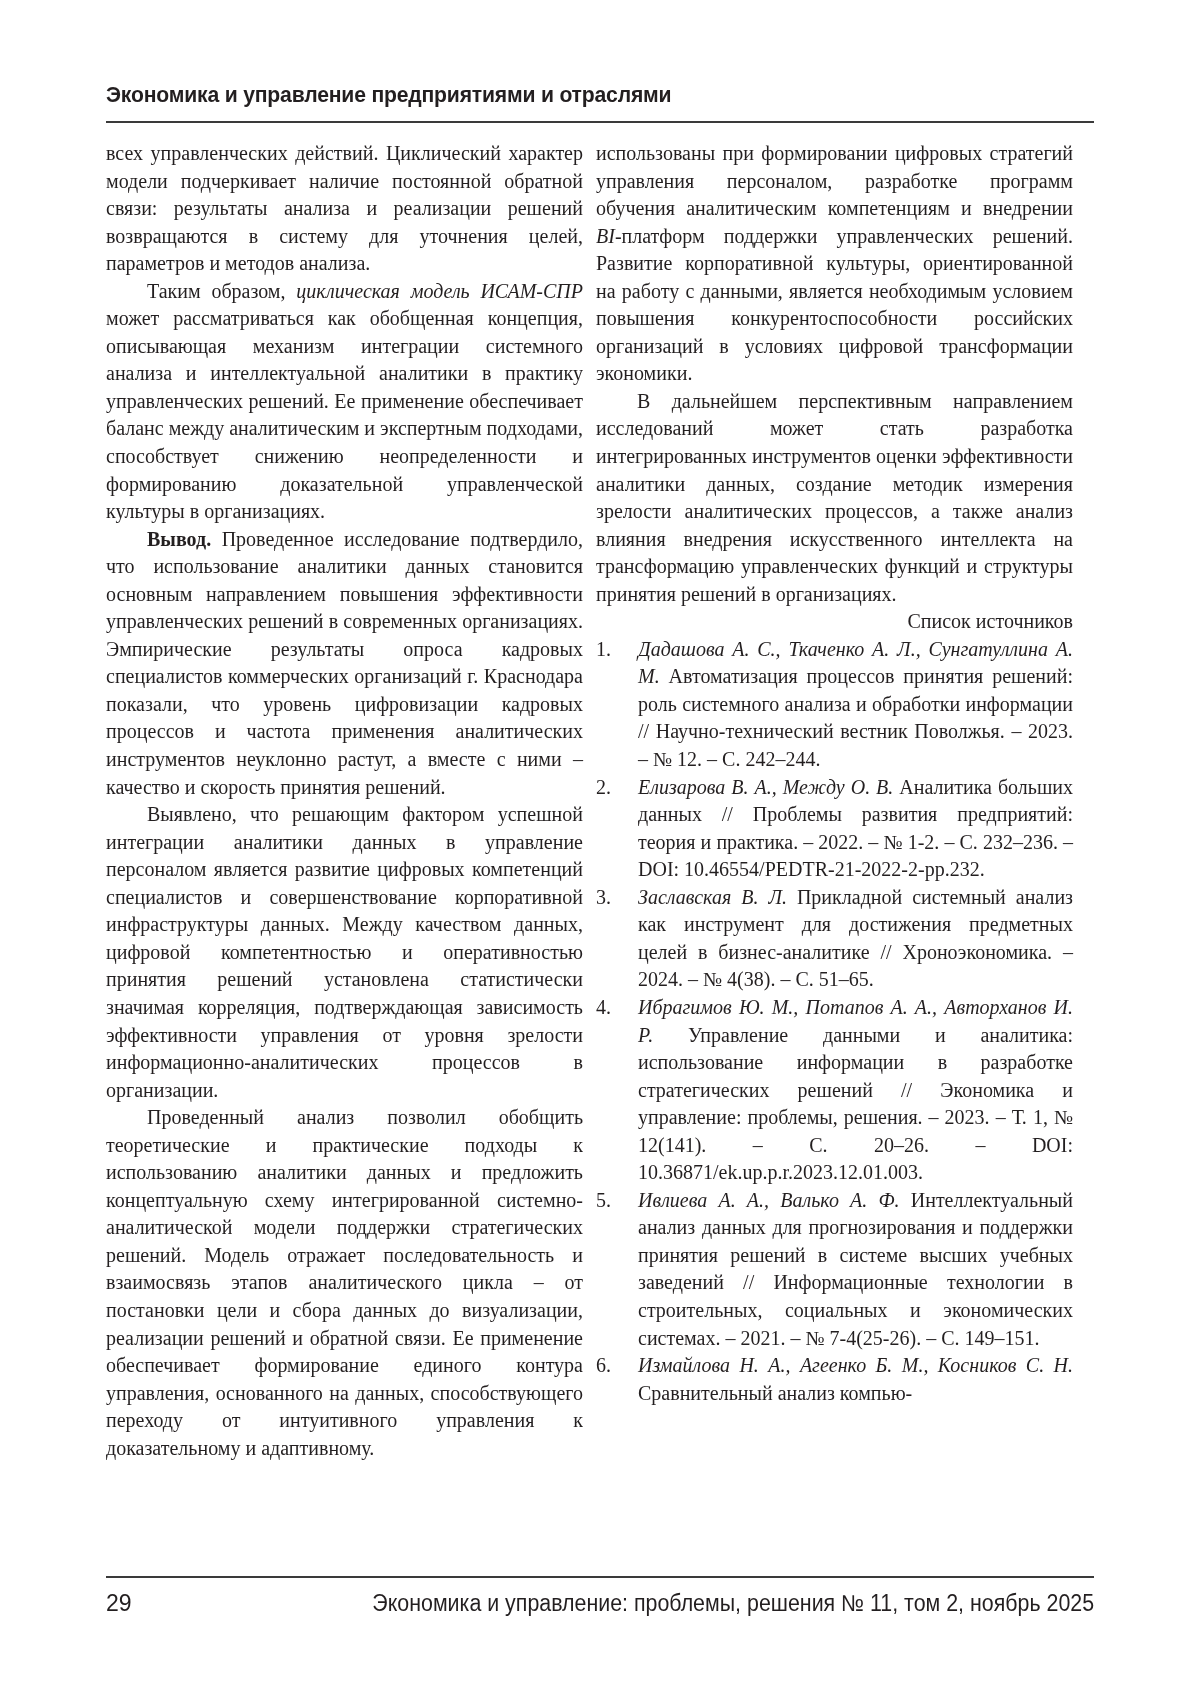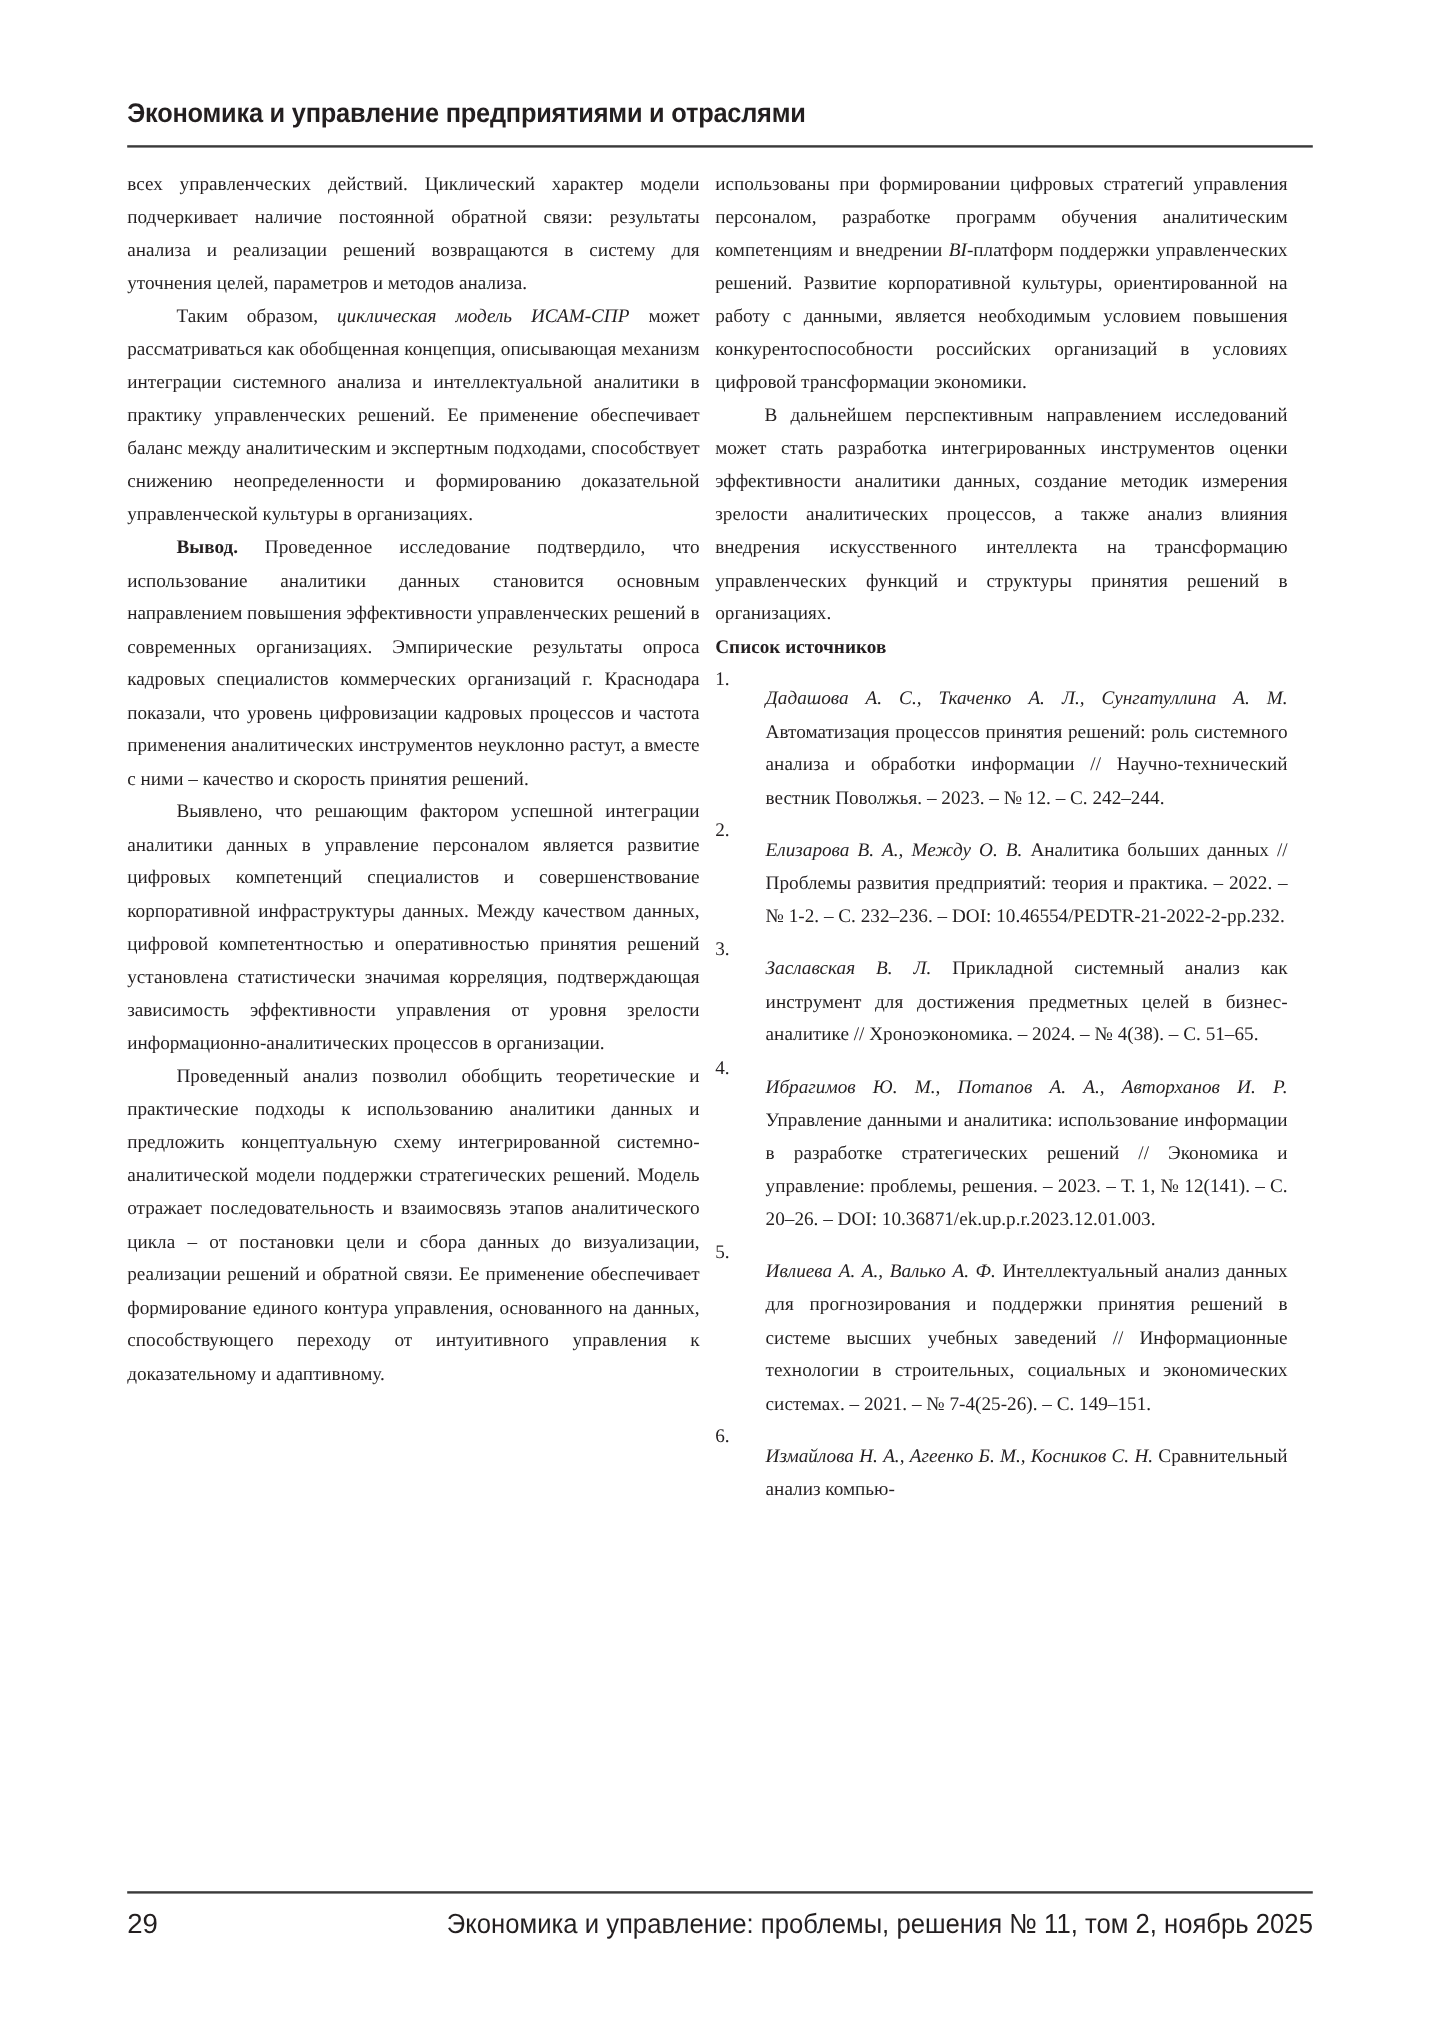--- a/index.html
+++ b/index.html
@@ -7,36 +7,36 @@
     .header-title {
       position: absolute; left: 106px; top: 82px; width: 990px;
       font-family: "Liberation Sans", sans-serif; font-weight: bold; font-size: 22.5px;
       letter-spacing: -0.2px; color: #231f20; transform: scaleX(0.94); transform-origin: left;
     }
     .rule { position: absolute; left: 106px; width: 988px; height: 2px; background: #3a3a3a; }
     .rule.top { top: 121px; }
     .rule.bottom { top: 1576px; }
     .column {
       position: absolute; top: 140px; width: 477px;
-      font-family: "Liberation Serif", serif; font-size: 16px; line-height: 27.55px;
+      font-family: "Liberation Serif", serif; font-size: 20px; line-height: 27.55px;
       text-align: justify; color: #231f20;
     }
     .column.left { left: 106px; }
     .column.right { left: 596px; }
     .column p { margin: 0; text-indent: 0; hyphens: manual; }
     .column p.indent { text-indent: 41px; }
     em { font-style: italic; }
     strong { font-weight: bold; }
     .refs-heading {
-      text-align: left; font-weight: bold; margin-top: 27.5px; margin-bottom: 27.5px;
+      text-align: right; font-weight: normal; margin-top: 27.5px; margin-bottom: 27.5px;
     }
     .refs { margin: 0; padding: 0; list-style: none; }
     .ref { display: flex; }
     .ref-num { width: 42px; flex: none; text-align: left; }
-    .ref-text { flex: 1; text-align: justify; margin-top: 16px; }
+    .ref-text { flex: 1; text-align: justify; }
     .footer-page {
       position: absolute; left: 106px; top: 1590px;
       font-family: "Liberation Sans", sans-serif; font-size: 23px; color: #231f20;
     }
     .footer-journal {
       position: absolute; right: 106px; top: 1590px;
       font-family: "Liberation Sans", sans-serif; font-size: 23px; color: #231f20;
       transform: scaleX(0.93); transform-origin: right;
     }
   </style>

